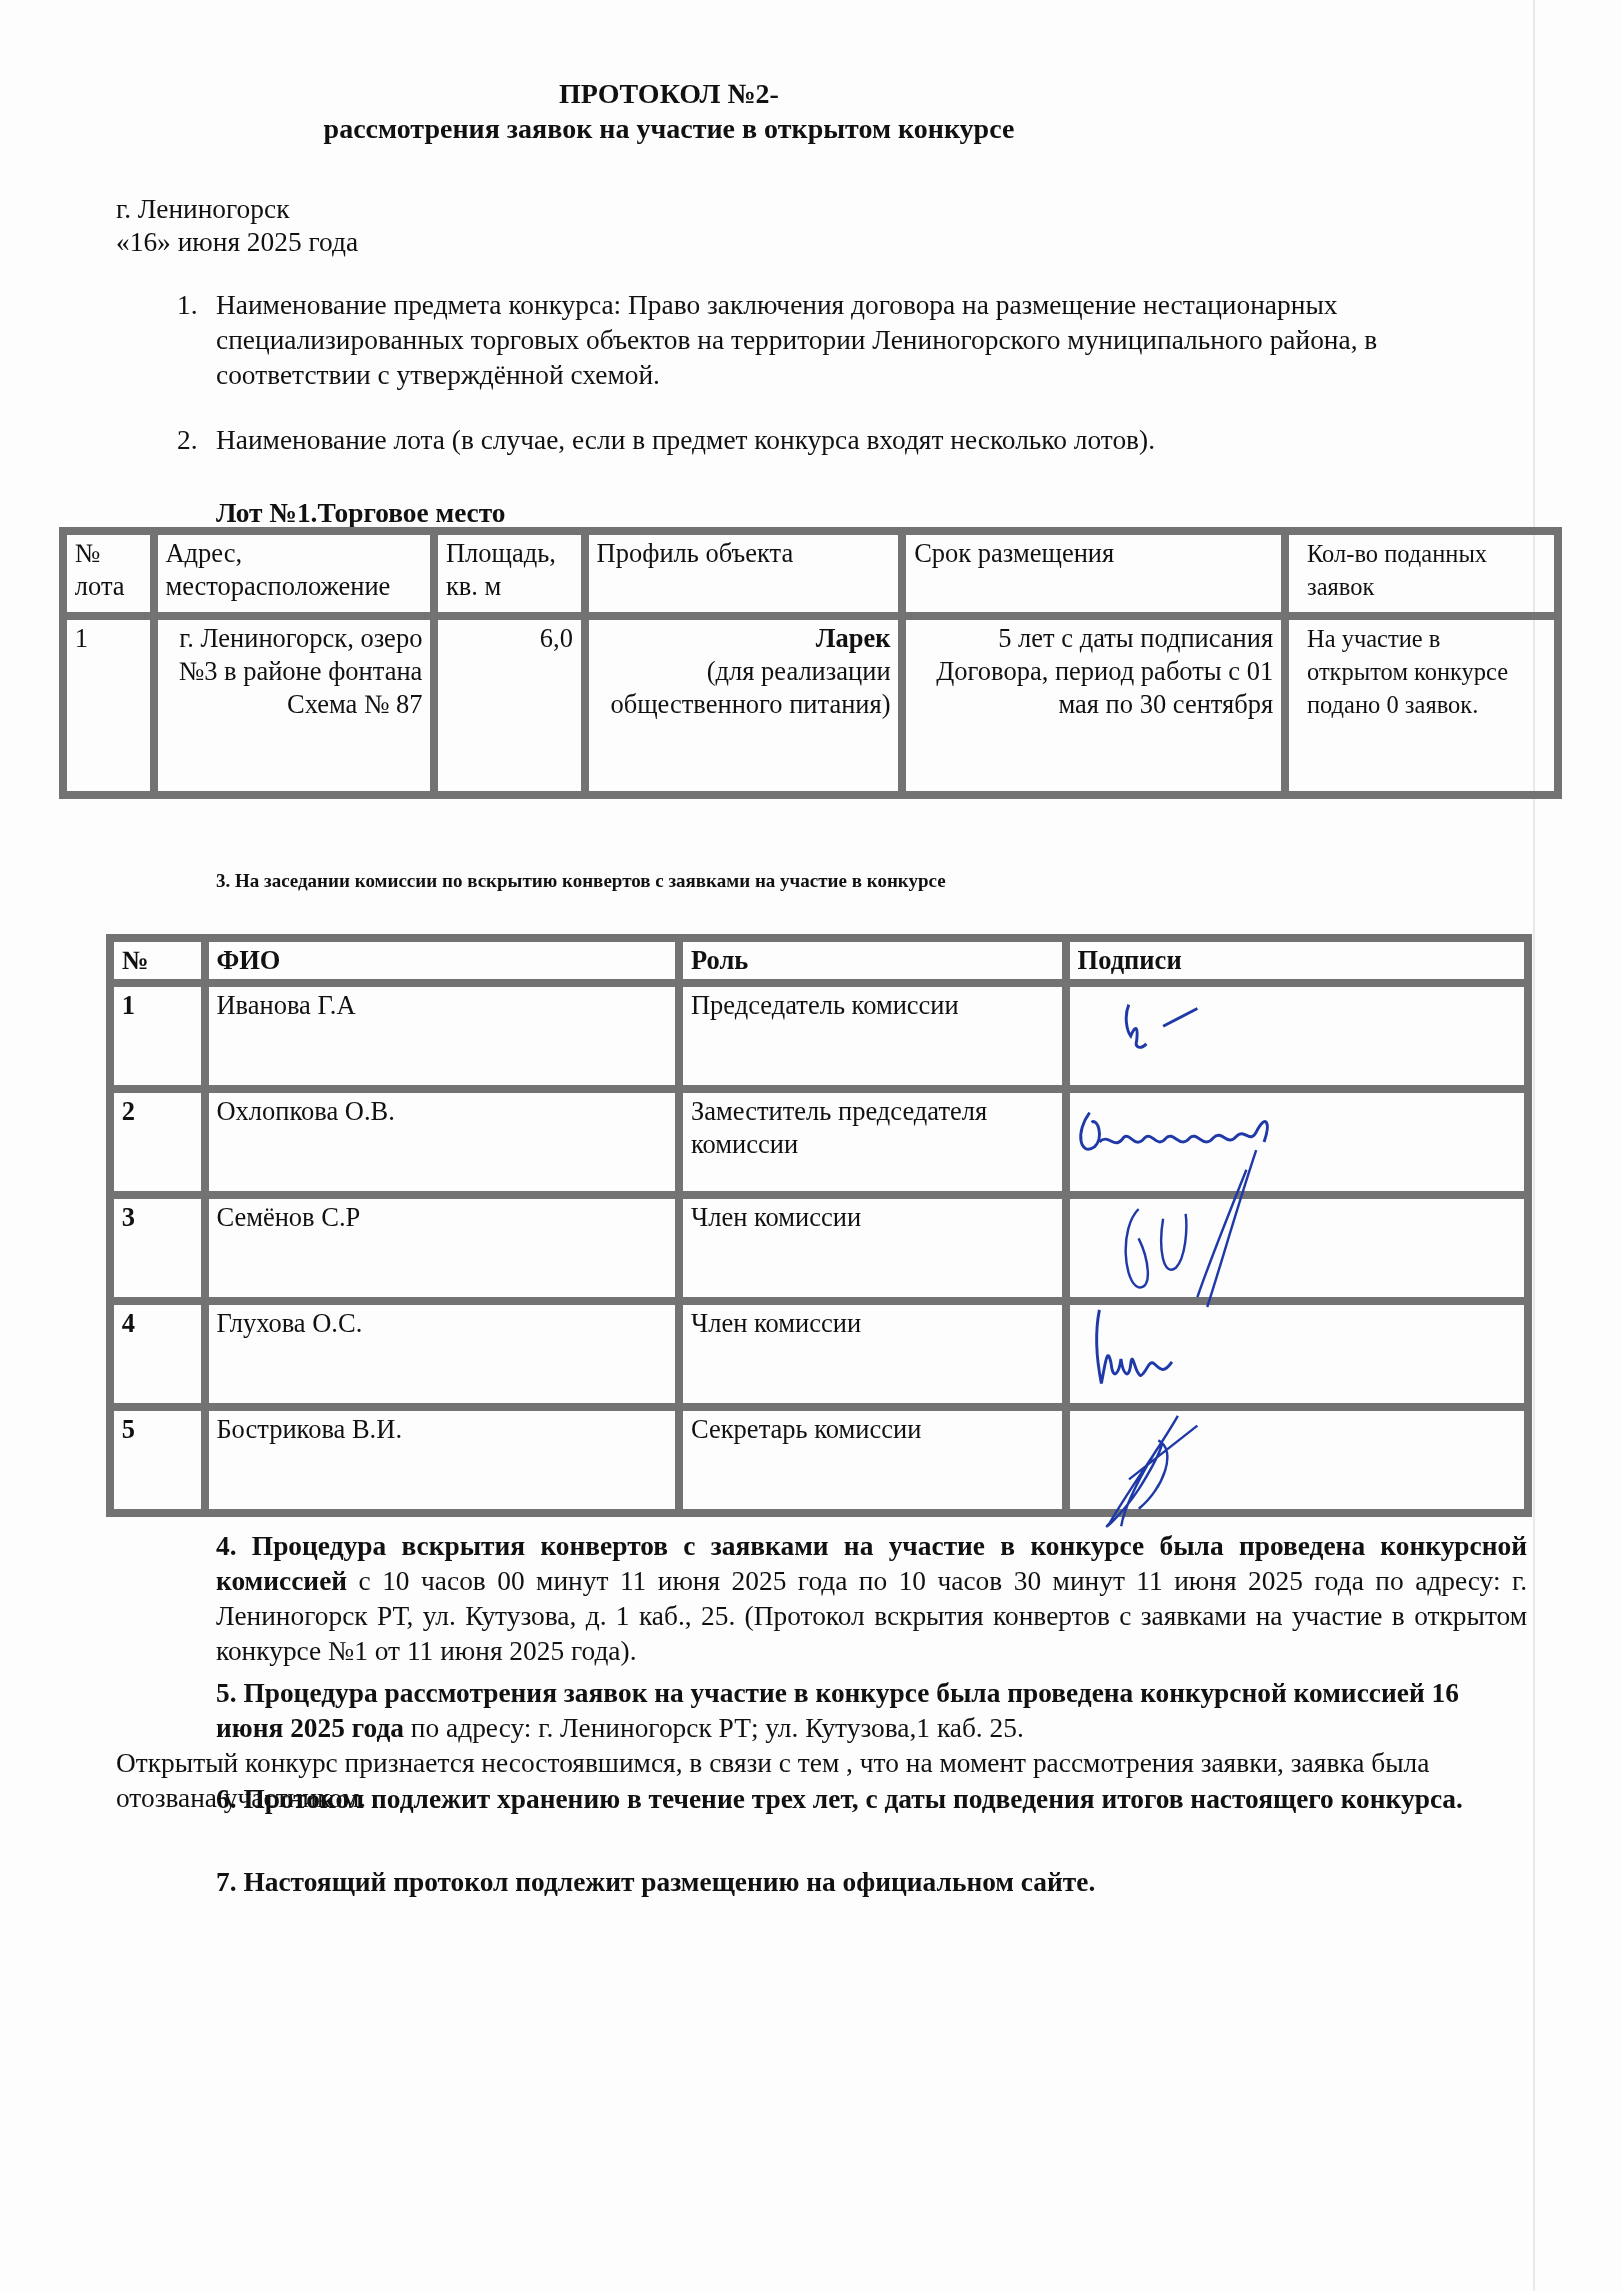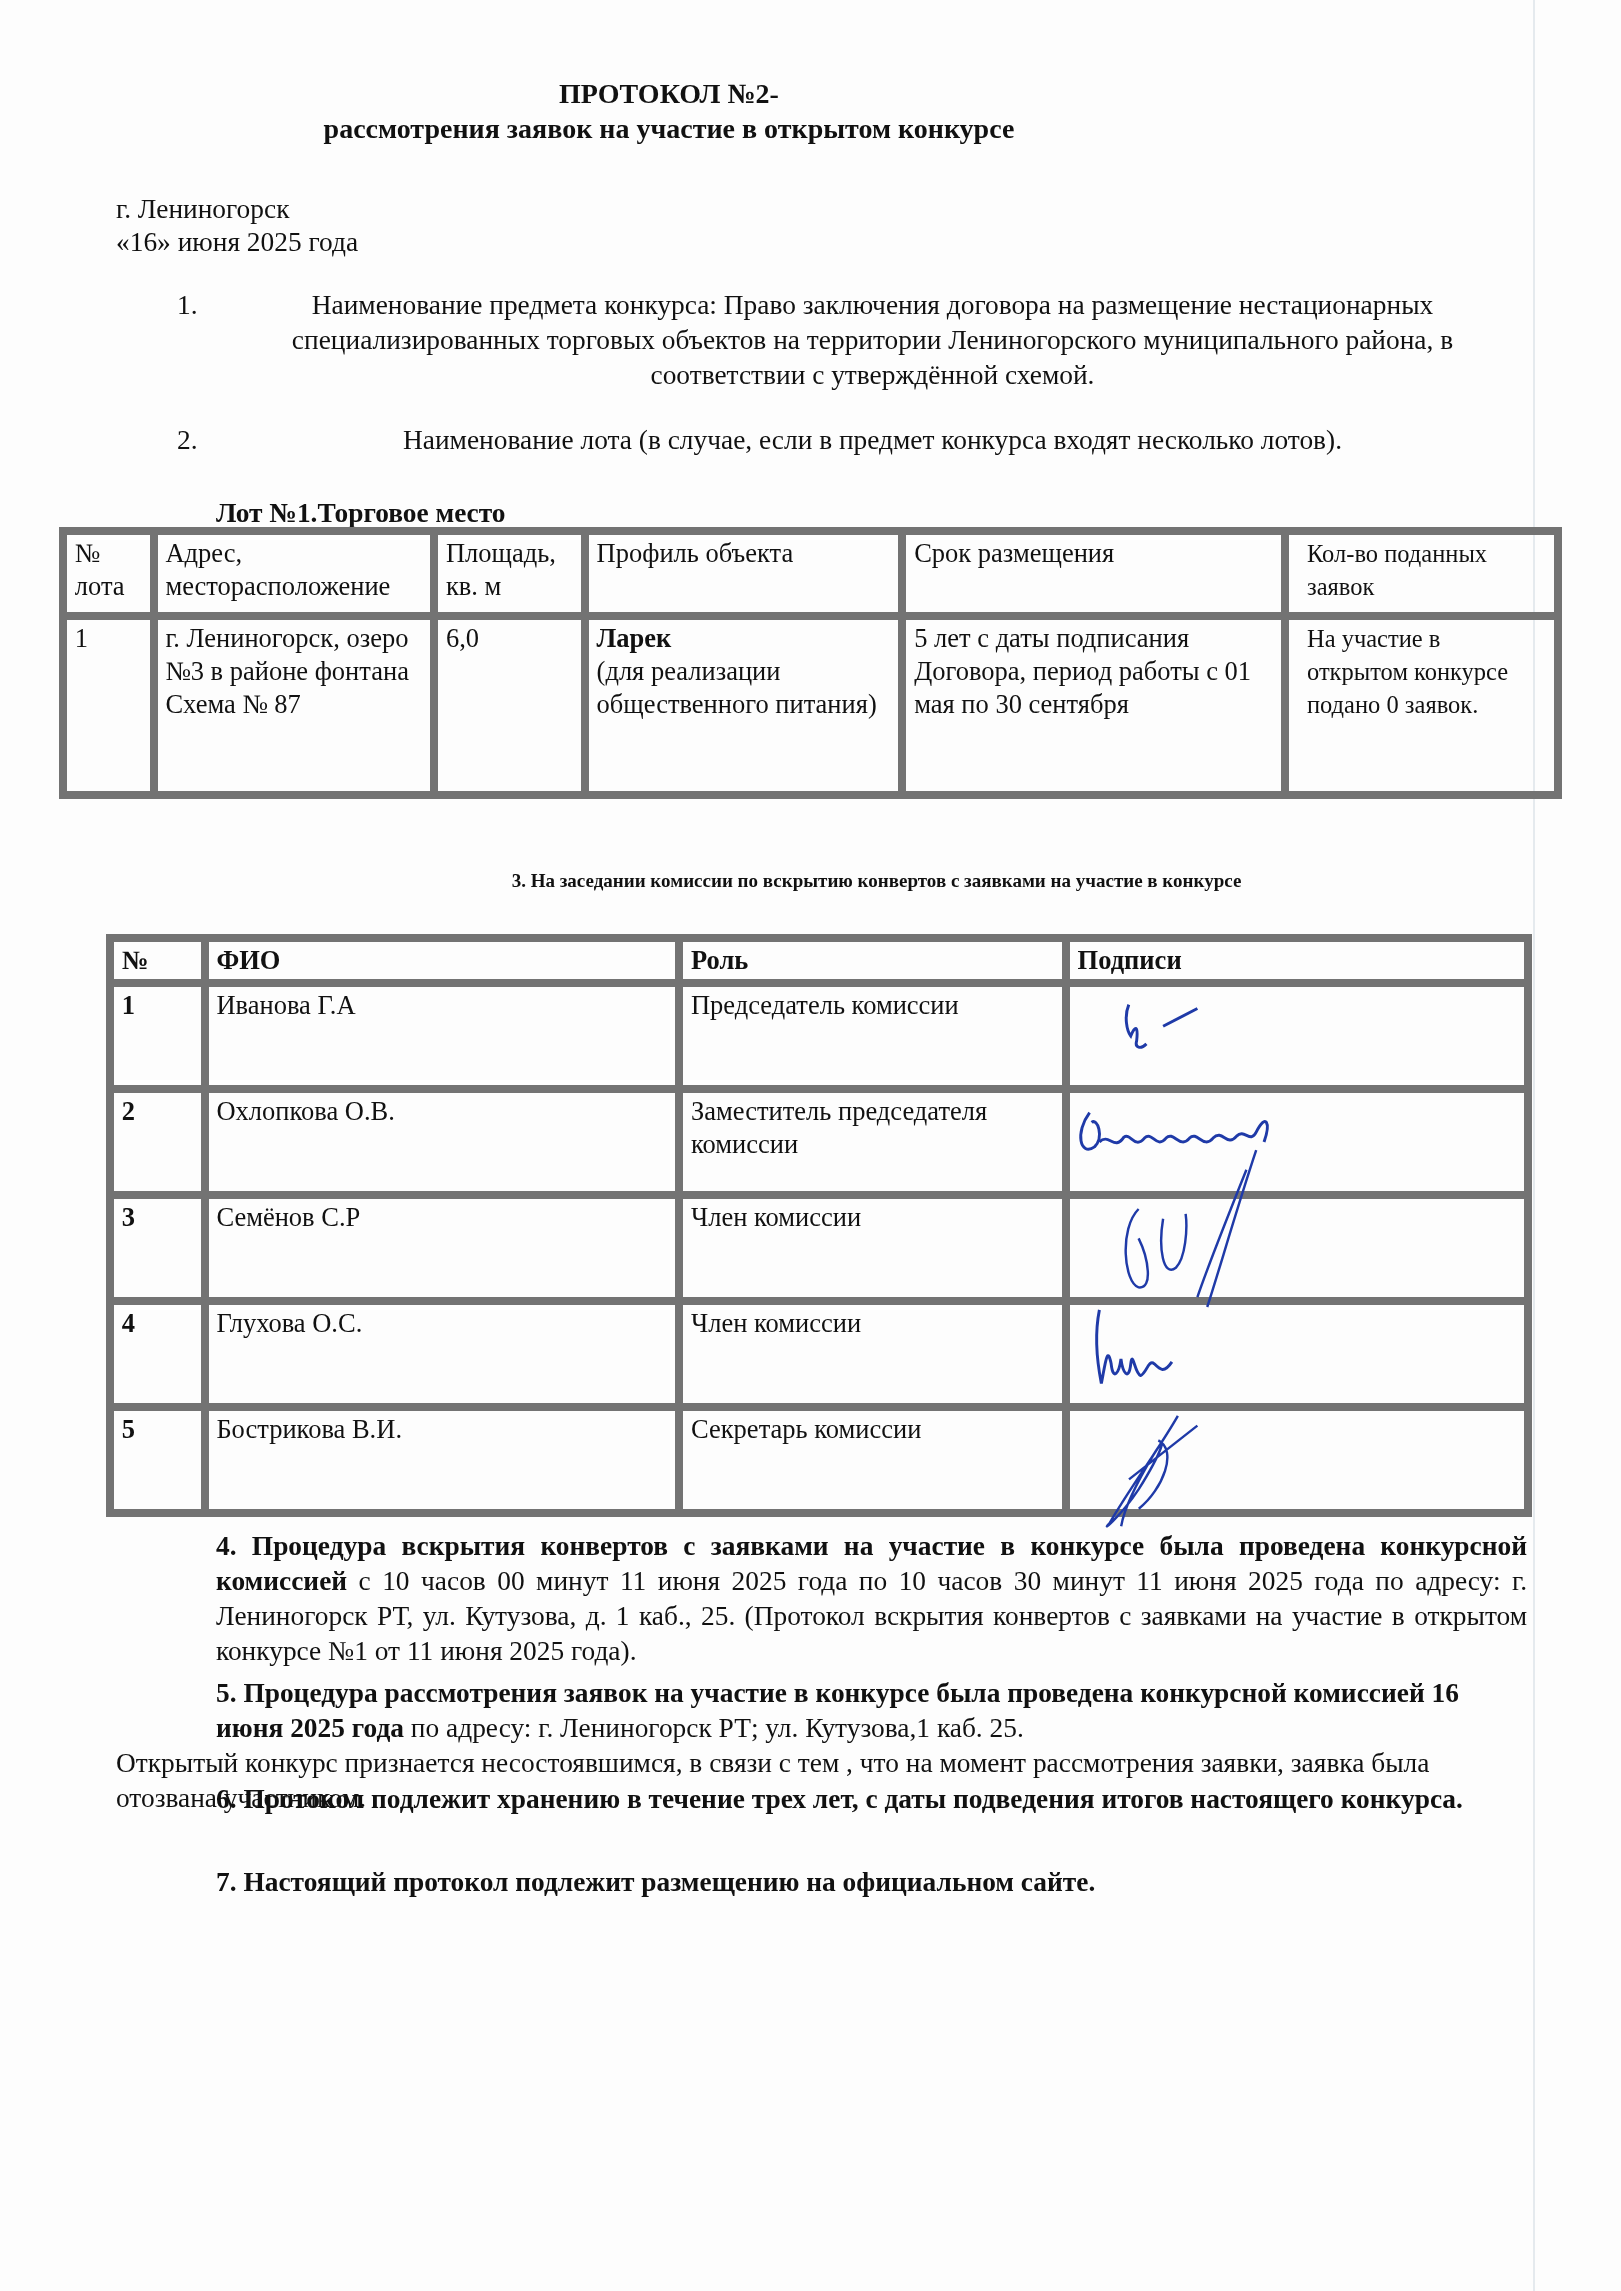--- a/index.html
+++ b/index.html
@@ -1,40 +1,40 @@
 <!DOCTYPE html>
 <html><head>
   <meta charset="utf-8">
   <style>
     html, body { margin: 0; padding: 0; }
     body {
       width: 1621px; height: 2292px; background: #fdfdfd; position: relative; overflow: hidden;
       font-family: "Liberation Serif", "DejaVu Serif", serif; color: #111;
     }
     .page { position: absolute; left: 0; top: 0; width: 1621px; height: 2292px; }
-    .abs { position: absolute; text-align: center; }
+    .abs { position: absolute; }
     .title { left: 0; width: 1338px; text-align: center; font-weight: bold; font-size: 28px; }
     .t1 { top: 78px; }
     .t2 { top: 113px; }
     .plain { font-size: 27.4px; line-height: 35px; }
     .city { left: 116px; top: 192px; }
     .date { left: 116px; top: 225px; }
 
     .item { left: 216px; width: 1313px; font-size: 27.4px; line-height: 35px; }
     .item .num { position: absolute; left: -39px; top: 0; }
     .i1 { top: 288px; }
     .i2 { top: 423px; }
     .lot-head { left: 216px; top: 498px; font-weight: bold; font-size: 27.4px; }
 
     table { border-collapse: collapse; position: absolute; font-size: 26.5px; line-height: 33px; }
     td, th { border: 8px solid #737373; vertical-align: top; font-weight: normal; text-align: left; padding: 2px 7.8px; }
     .lot-table { left: 59px; top: 527px; width: 1503px; }
     .lot-table tr.h td { height: 73px; }
     .lot-table tr.r td { height: 167px; }
-    .center { text-align: left; }
+    .center { text-align: right; }
     .bold { font-weight: bold; }
     .hsmall { font-size: 24.5px; padding-left: 18px; }
 
     .s3 { left: 116px; top: 863px; width: 1421px; font-size: 19px; line-height: 35px; font-weight: bold; }
     .s3 .line1 { padding-left: 100px; }
 
     .com-table { left: 106px; top: 934px; width: 1426px; }
     .com-table tr.h td { height: 33px; font-weight: bold; }
     .com-table tr.r td { height: 94px; }
     .com-table td.n { font-weight: bold; width: 71px; }

